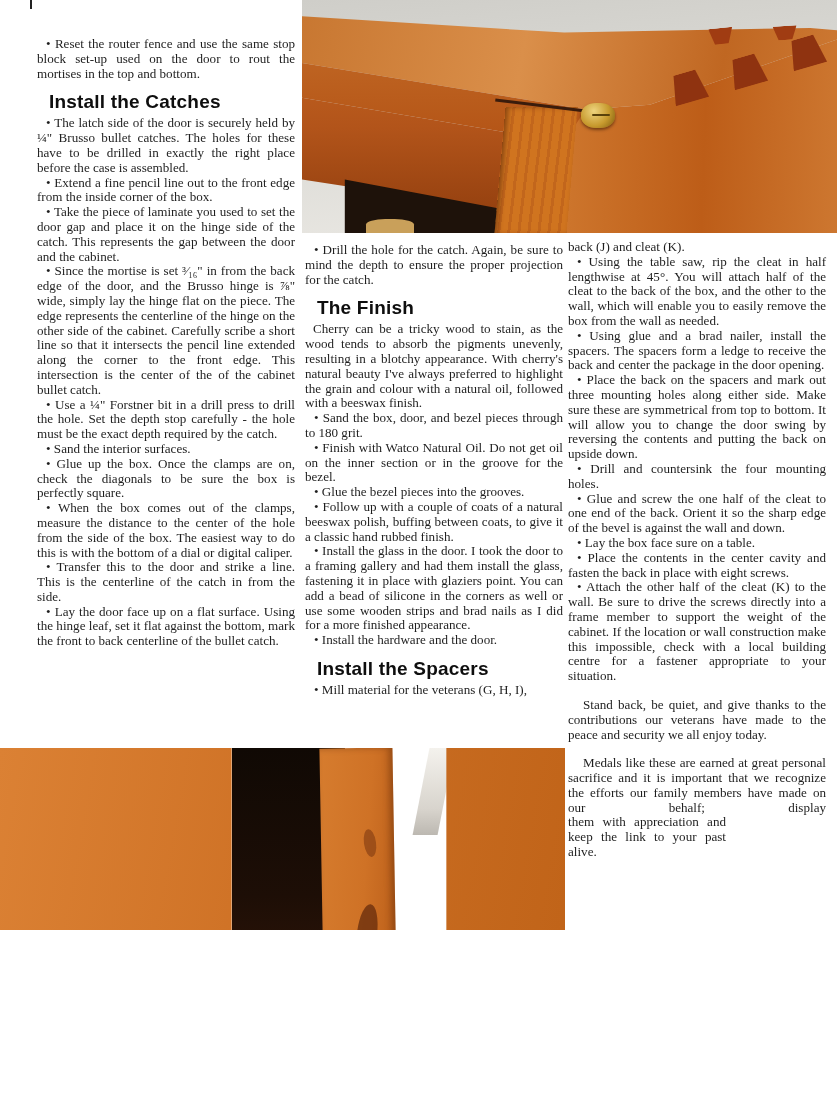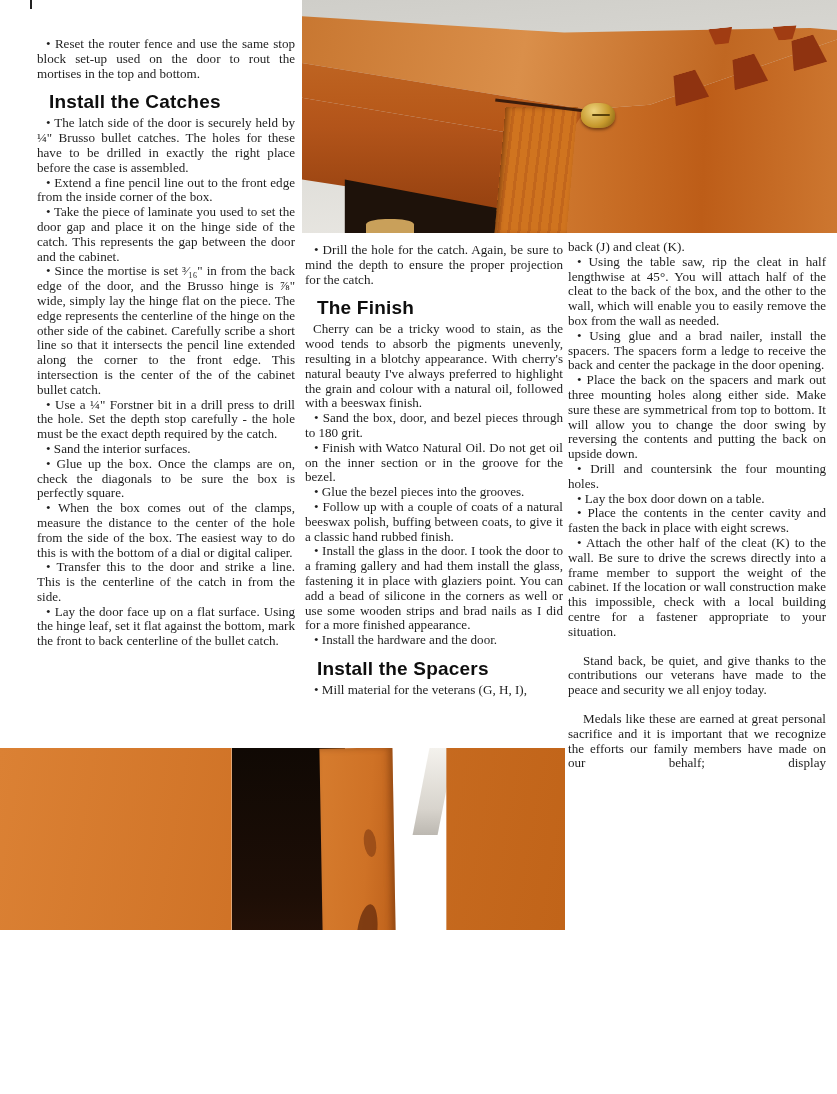--- a/index.html
+++ b/index.html
@@ -173,25 +173,27 @@
     <h2>Install the Spacers</h2>
     <p class="b">• Mill material for the veterans (G, H, I),</p>
   </div>
 
   <div class="col col3">
     <p>back (J) and cleat (K).</p>
     <p class="b">• Using the table saw, rip the cleat in half lengthwise at 45°. You will attach half of the cleat to the back of the box, and the other to the wall, which will enable you to easily remove the box from the wall as needed.</p>
     <p class="b">• Using glue and a brad nailer, install the spacers. The spacers form a ledge to receive the back and center the package in the door opening.</p>
     <p class="b">• Place the back on the spacers and mark out three mounting holes along either side. Make sure these are symmetrical from top to bottom.  It will allow you to change the door swing by reversing the contents and putting the back on upside down.</p>
     <p class="b">• Drill and countersink the four mounting holes.</p>
-    <p class="b">• Lay the box door down on a table.</p>
+    <p class="b">• Glue and screw the one half of the cleat to one end of the back. Orient it so the sharp edge of the bevel is against the wall and down.</p>
+    <p class="b">• Lay the box face sure on a table.</p>
     <p class="b">• Place the contents in the center cavity and fasten the back in place with eight screws.</p>
     <p class="b">• Attach the other half of the cleat (K) to the wall. Be sure to drive the screws directly into a frame member to support the weight of the cabinet. If the location or wall construction make this impossible, check with a local building centre for a fastener appropriate to your situation.</p>
     <p class="ind2">Stand back, be quiet, and give thanks to the contributions our veterans have made to the peace and security we all enjoy today.</p>
     <p class="ind2 force-just">Medals like these are earned at great personal sacrifice and it is important that we recognize the efforts our family members have made on our behalf; display</p>
+    <p class="medals2">them with appreciation and keep the link to your past alive.</p>
   </div>
 
   <div class="author-photo">
     <div class="ap-shade"></div>
     <div class="ap-shirt"></div>
     <div class="ap-head"></div>
     <div class="ap-hair"></div>
     <div class="ap-beard"></div>
     <div class="ap-lensL"></div>
     <div class="ap-lensR"></div>

